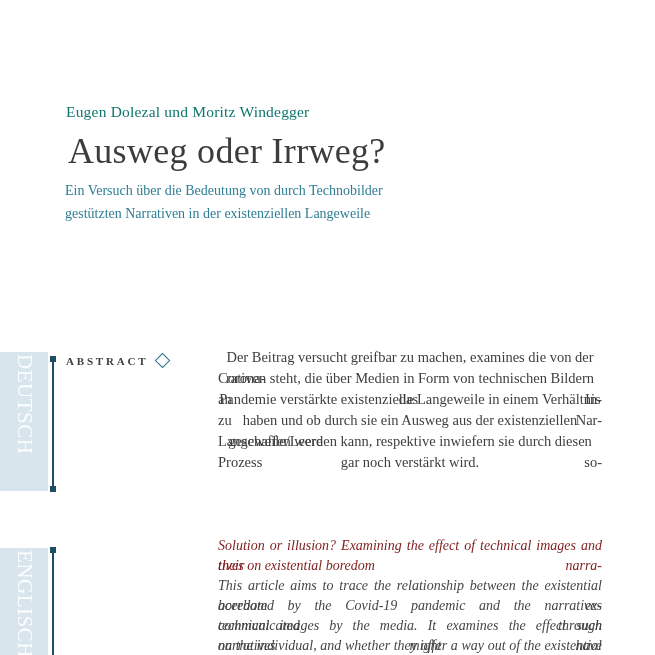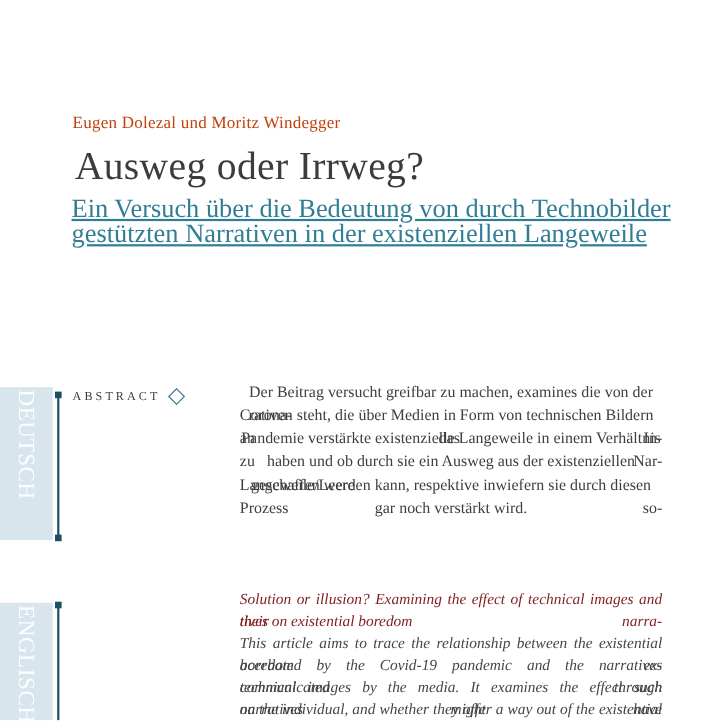--- a/index.html
+++ b/index.html
@@ -55,51 +55,50 @@
     background: #1d4f63;
   }
   .section-rule::before { top: -1px; }
   .section-rule.capped-both::after { bottom: -1px; }
 
   
   .byline {
     position: absolute;
     left: 66px; top: 103px;
     font-size: 15.5px;
-    color: #c2410c;
+    color: #0f766e;
     letter-spacing: 0.2px;
   }
   .title {
     position: absolute;
     left: 64px; top: 126px;
     margin: 4px;
     font-size: 36px;
     font-weight: 400;
     color: #3c3c3c;
     letter-spacing: 0.3px;
   }
   .subtitle {
     position: absolute;
     left: 65px; top: 179px;
-    font-size: 24px;
+    font-size: 14px;
     color: #2f7e95;
     line-height: 23px;
-    text-decoration: underline;
   }
 
   
   .abstract-label-row {
     position: absolute;
     left: 66px; top: 355px;
     display: flex;
     align-items: center;
   }
   .abstract-label {
     font-size: 11px;
-    font-weight: 400;
+    font-weight: 700;
     letter-spacing: 2.8px;
     color: #3e3e3e;
   }
   .diamond {
     display: inline-block;
     width: 9px; height: 9px;
     border: 1.6px solid #27708c;
     transform: rotate(45deg);
     margin-left: 9px;
     margin-top: -2px;

